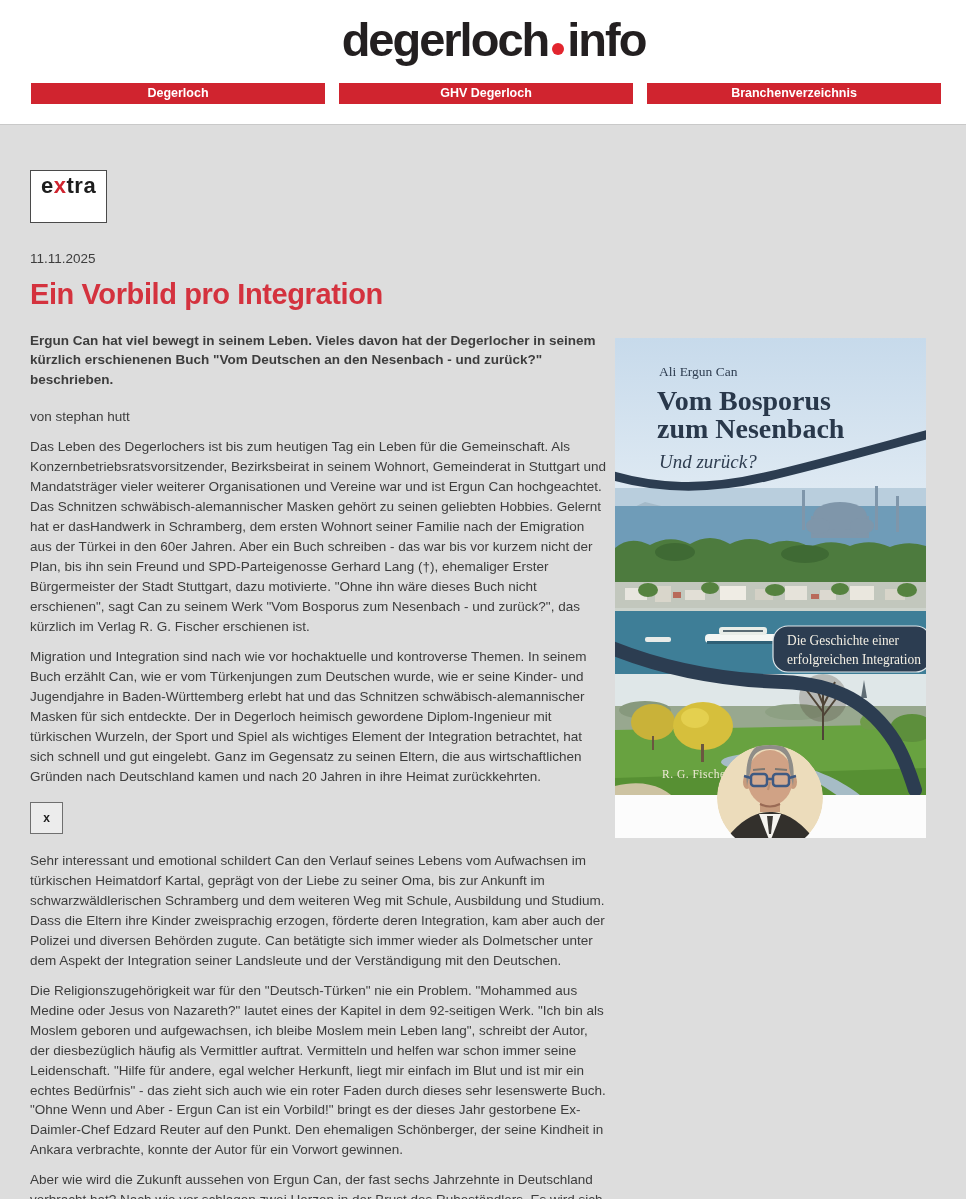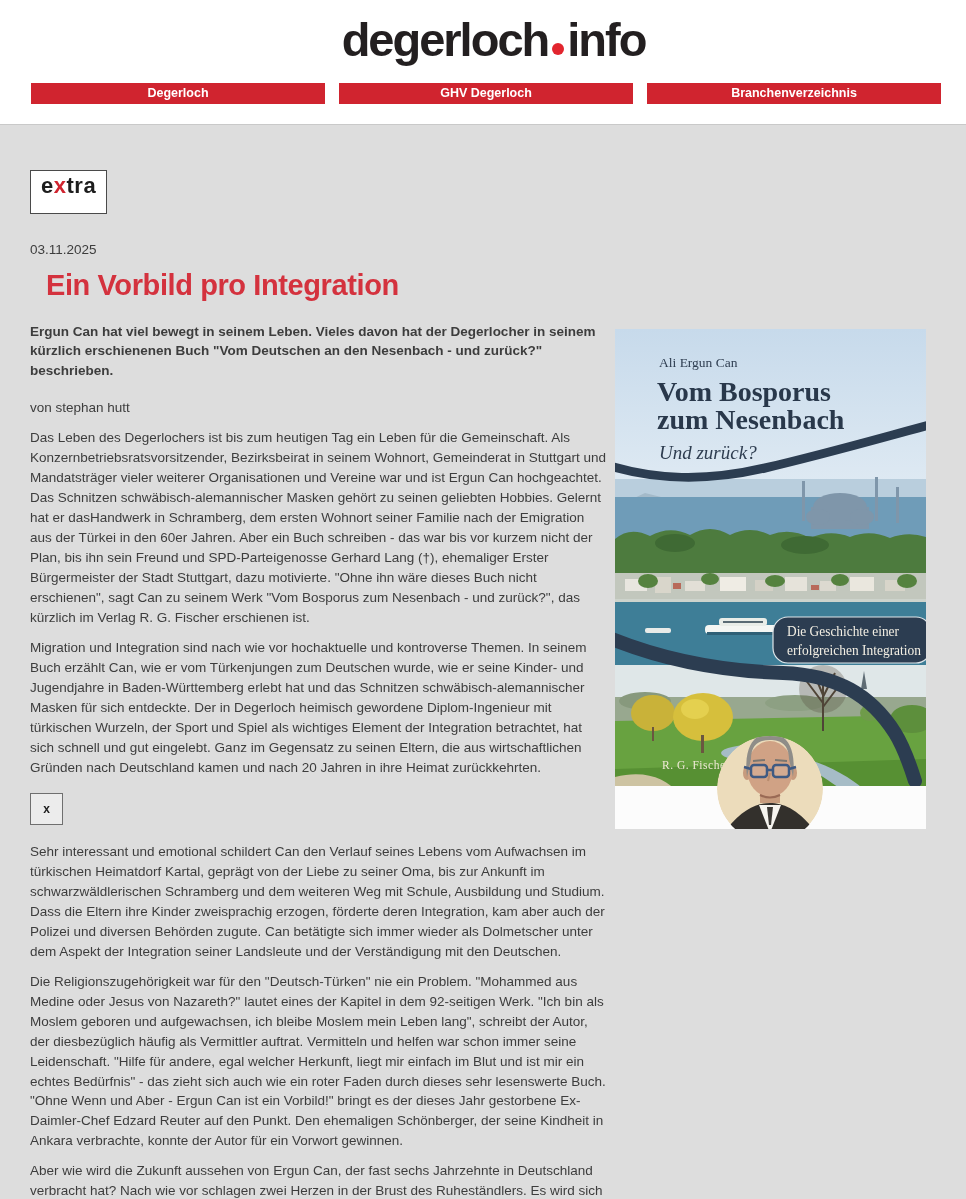--- a/index.html
+++ b/index.html
@@ -40,27 +40,27 @@
     flex:1;display:block;height:21px;line-height:21px;
     background:var(--accent-red,#d0242f);
     color:#fff;font-size:12.5px;font-weight:700;
     text-align:center;text-decoration:none;
   }
   
   .content{padding:0 25px 30px 30px;}
   .extra-badge{
     display:inline-block;margin-top:45px;
     background:#fff;border:1px solid #4a4a4a;
-    padding:3px 10px 14px;font-size:22px;font-weight:700;
+    padding:3px 10px 23px;font-size:22px;font-weight:700;
     color:#1d1d1d;letter-spacing:0.5px;line-height:1.1;
   }
   .extra-badge .x{color:var(--accent-red,#d0242f);}
   .article-date{margin-top:28px;font-size:13.5px;}
   h1.article-title{
-    margin:13px 16px 0;
+    margin:13px 0 0;
     color:var(--headline-red,#d4323e);
     font-size:29px;font-weight:700;letter-spacing:-0.4px;line-height:1.1;
   }
   .article-row{display:flex;align-items:flex-start;margin-top:20px;}
   .text-col{width:578px;flex:0 0 578px;}
   .cover-col{width:311px;flex:0 0 311px;margin-left:22px;}
   .text-col p{margin:0 0 10px;font-size:13.5px;line-height:1.48;}
   p.article-intro{font-weight:700;margin-bottom:17px;}
   p.article-byline{}
   .image-placeholder{
@@ -81,21 +81,21 @@
     <a href="#">Degerloch</a>
     <a href="#">GHV Degerloch</a>
     <a href="#">Branchenverzeichnis</a>
   </nav>
 </header>
 
 <main class="content">
 
   <div class="extra-badge"><span>e</span><span class="x">x</span><span>tra</span></div>
 
-  <div class="article-date">03.11.2025</div>
+  <div class="article-date">11.11.2025</div>
 
   <h1 class="article-title">Ein Vorbild pro Integration</h1>
 
   <div class="article-row">
     <div class="text-col">
       <p class="article-intro">Ergun Can hat viel bewegt in seinem Leben. Vieles davon hat der Degerlocher in seinem kürzlich erschienenen Buch "Vom Deutschen an den Nesenbach - und zurück?" beschrieben.</p>
       <p class="article-byline">von stephan hutt</p>
       <p>Das Leben des Degerlochers ist bis zum heutigen Tag ein Leben für die Gemeinschaft. Als Konzernbetriebsratsvorsitzender, Bezirksbeirat in seinem Wohnort, Gemeinderat in Stuttgart und Mandatsträger vieler weiterer Organisationen und Vereine war und ist Ergun Can hochgeachtet. Das Schnitzen schwäbisch-alemannischer Masken gehört zu seinen geliebten Hobbies. Gelernt hat er dasHandwerk in Schramberg, dem ersten Wohnort seiner Familie nach der Emigration aus der Türkei in den 60er Jahren. Aber ein Buch schreiben - das war bis vor kurzem nicht der Plan, bis ihn sein Freund und SPD-Parteigenosse Gerhard Lang (†), ehemaliger Erster Bürgermeister der Stadt Stuttgart, dazu motivierte. "Ohne ihn wäre dieses Buch nicht erschienen", sagt Can zu seinem Werk "Vom Bosporus zum Nesenbach - und zurück?", das kürzlich im Verlag R. G. Fischer erschienen ist.</p>
       <p>Migration und Integration sind nach wie vor hochaktuelle und kontroverse Themen. In seinem Buch erzählt Can, wie er vom Türkenjungen zum Deutschen wurde, wie er seine Kinder- und Jugendjahre in Baden-Württemberg erlebt hat und das Schnitzen schwäbisch-alemannischer Masken für sich entdeckte. Der in Degerloch heimisch gewordene Diplom-Ingenieur mit türkischen Wurzeln, der Sport und Spiel als wichtiges Element der Integration betrachtet, hat sich schnell und gut eingelebt. Ganz im Gegensatz zu seinen Eltern, die aus wirtschaftlichen Gründen nach Deutschland kamen und nach 20 Jahren in ihre Heimat zurückkehrten.</p>
       <div class="image-placeholder">

